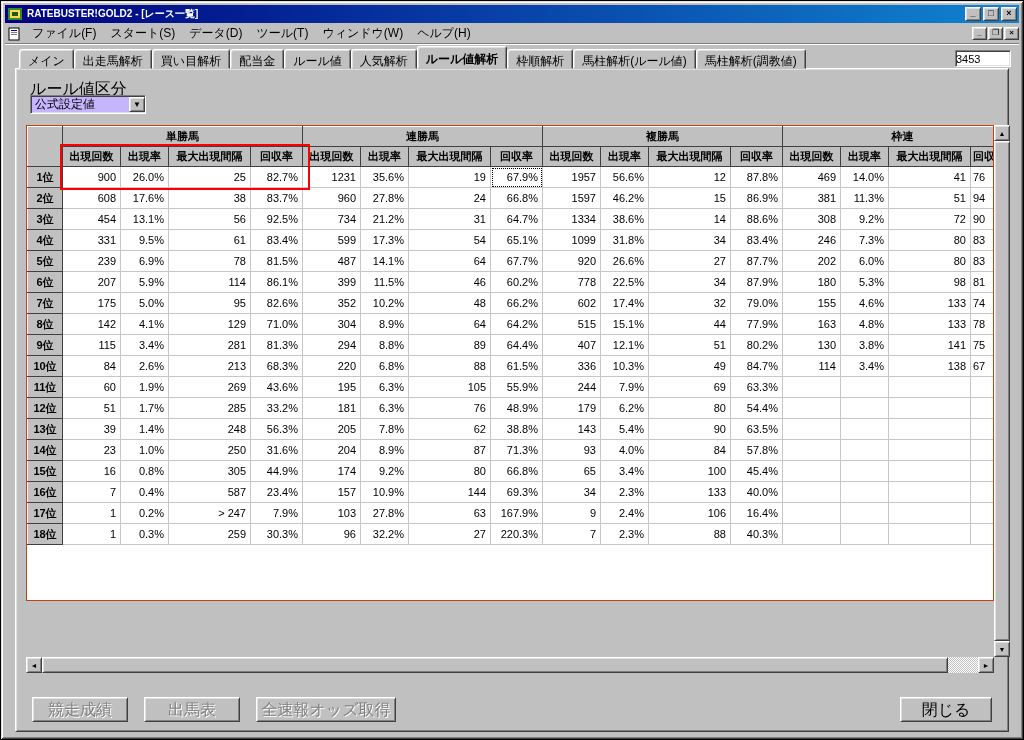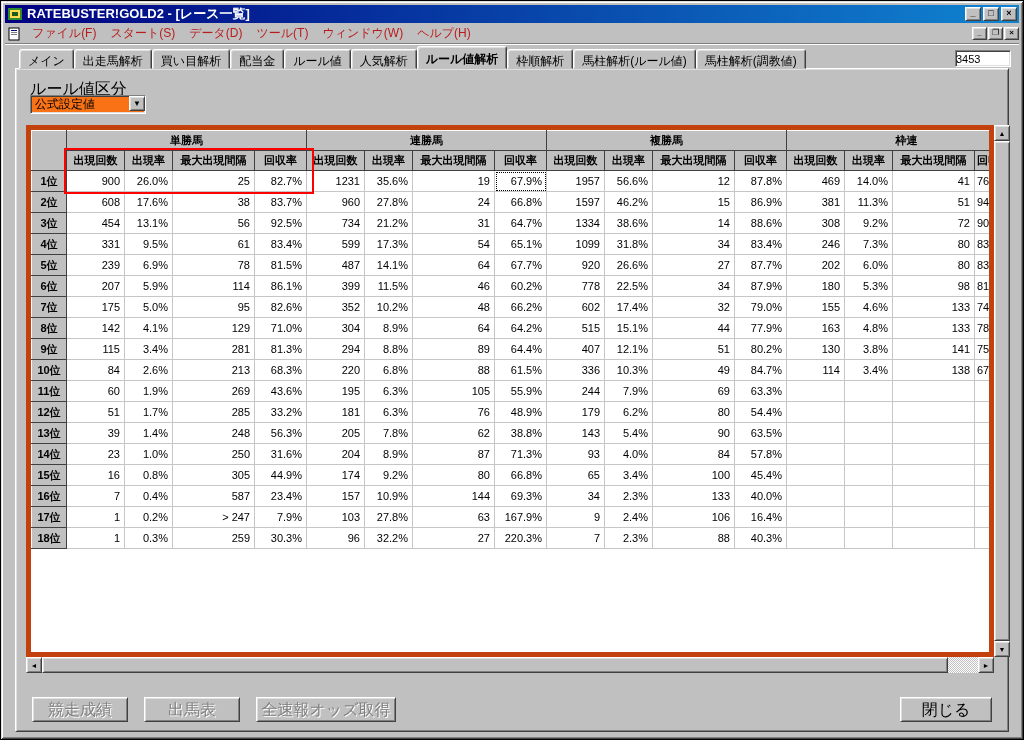--- a/index.html
+++ b/index.html
@@ -8,34 +8,34 @@
     position:relative; width:1024px; height:740px; background:#c0c0c0;
     border:1px solid #000; overflow:hidden;
     box-shadow: inset 1px 1px 0 #dfdfdf, inset -1px -1px 0 #404040, inset 2px 2px 0 #fff, inset -2px -2px 0 #808080;
   }
   
   .titlebar {
     position:absolute; left:4px; right:4px; top:4px; height:18px;
     background:linear-gradient(90deg,#000080,#1084d0);
     display:flex; align-items:center; padding:0 2px; color:#fff;
   }
-  .titlebar .title-text { font-size:13px; font-weight:bold; margin-left:4px; flex:1; white-space:nowrap; overflow:hidden; }
+  .titlebar .title-text { font-size:10px; font-weight:bold; margin-left:4px; flex:1; white-space:nowrap; overflow:hidden; }
   .tb-btn {
     width:16px; height:14px; margin-left:2px; background:#c0c0c0; color:#000;
     border:1px solid; border-color:#fff #404040 #404040 #fff;
     box-shadow: inset 1px 1px 0 #dfdfdf, inset -1px -1px 0 #808080;
     font-size:9px; line-height:11px; text-align:center; font-weight:bold; cursor:default; user-select:none;
   }
   .app-icon { width:16px; height:16px; display:inline-block; }
   
   .menubar {
     position:absolute; left:4px; right:4px; top:23px; height:20px; background:#c0c0c0;
     display:flex; align-items:center; border-bottom:1px solid #808080; box-shadow:0 1px 0 #fff;
   }
-  .menu-item { font-size:12px; padding:2px 7px; color:#b91c1c; cursor:default; white-space:nowrap; }
+  .menu-item { font-size:12px; padding:2px 7px; color:#000000; cursor:default; white-space:nowrap; }
   .doc-icon { width:16px; height:14px; margin:0 2px 0 2px; }
   .mdi-controls { margin-left:auto; display:flex; }
   .mdi-btn {
     width:15px; height:13px; margin-left:1px; background:#c0c0c0; color:#000;
     border:1px solid; border-color:#fff #404040 #404040 #fff;
     box-shadow: inset 1px 1px 0 #dfdfdf, inset -1px -1px 0 #808080;
     font-size:8px; line-height:10px; text-align:center; font-weight:bold;
   }
   
   .tabstrip { position:absolute; left:18px; top:46px; height:22px; display:flex; align-items:flex-end; z-index:3; }
@@ -54,36 +54,36 @@
     font-size:11px; text-align:left; padding:2px 4px 0 0;
   }
   
   .tabpage {
     position:absolute; left:14px; right:14px; top:67px; bottom:7px; background:#c0c0c0;
     border:1px solid; border-color:#fff #404040 #404040 #fff;
     box-shadow: inset 1px 1px 0 #dfdfdf, inset -1px -1px 0 #808080;
   }
   .filter-label { position:absolute; left:14px; top:10px; font-size:16px; }
   .combobox {
-    position:absolute; left:14px; top:26px; width:116px; height:19px; background:#f97316;
+    position:absolute; left:14px; top:26px; width:116px; height:19px; background:#c4b5fd;
     border:1px solid; border-color:#808080 #fff #fff #808080;
     box-shadow: inset 1px 1px 0 #404040, inset -1px -1px 0 #dfdfdf;
-    display:flex; font-size:12px; padding-left:4px; cursor:default;
+    display:flex; align-items:center; font-size:12px; padding-left:4px; cursor:default;
   }
   .combo-arrow-btn {
     margin-left:auto; width:16px; height:15px; background:#c0c0c0;
     border:1px solid; border-color:#fff #404040 #404040 #fff;
     box-shadow: inset 1px 1px 0 #dfdfdf, inset -1px -1px 0 #808080;
     font-size:8px; text-align:center; line-height:14px; color:#000;
   }
   
   .grid-area { position:absolute; left:10px; top:56px; width:984px; height:548px; }
   .grid-viewport {
-    position:absolute; left:0; top:0; width:968px; height:532px; background:#fff; overflow:hidden;
-    border:5px solid #c2410c;
+    position:absolute; left:0; top:0; width:968px; height:476px; background:#fff; overflow:hidden;
+    border:1px solid #c2410c;
   }
   table.grid { border-collapse:collapse; table-layout:fixed; width:995px; font-size:11px; }
   table.grid th, table.grid td { overflow:hidden; white-space:nowrap; }
   table.grid th {
     background:#c0c0c0; font-weight:bold; font-size:11px; height:20px;
     border:1px solid; border-color:#fff #404040 #404040 #fff; text-align:center;
   }
   table.grid th.rank { height:21px;margin-left:36px; }
   table.grid td {
     background:#fff; height:21px; border:1px solid #c6c6c6; text-align:right; padding:0 4px;

